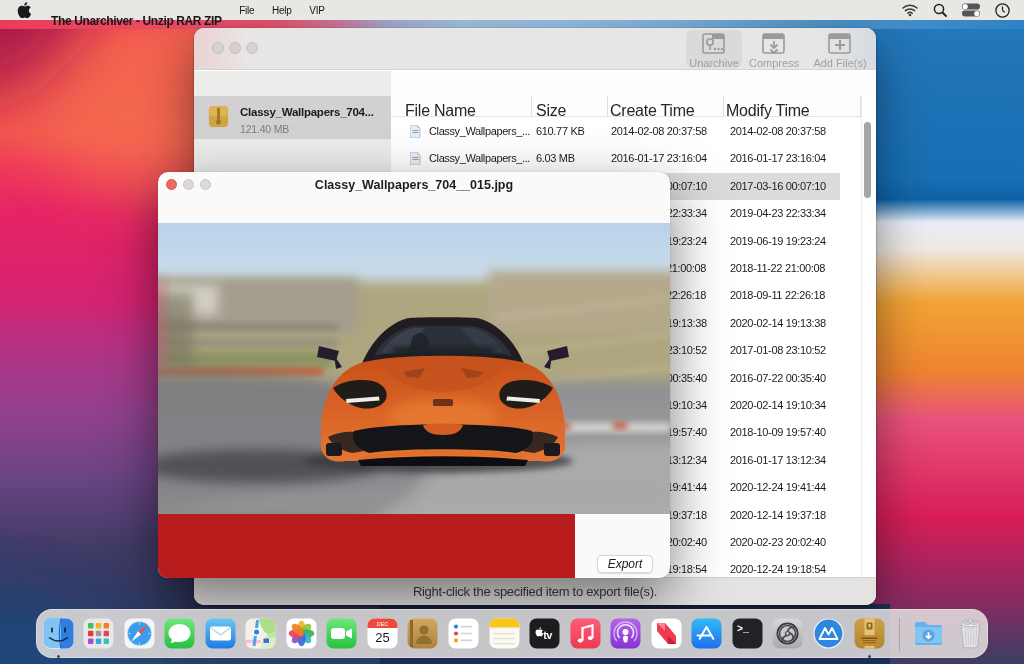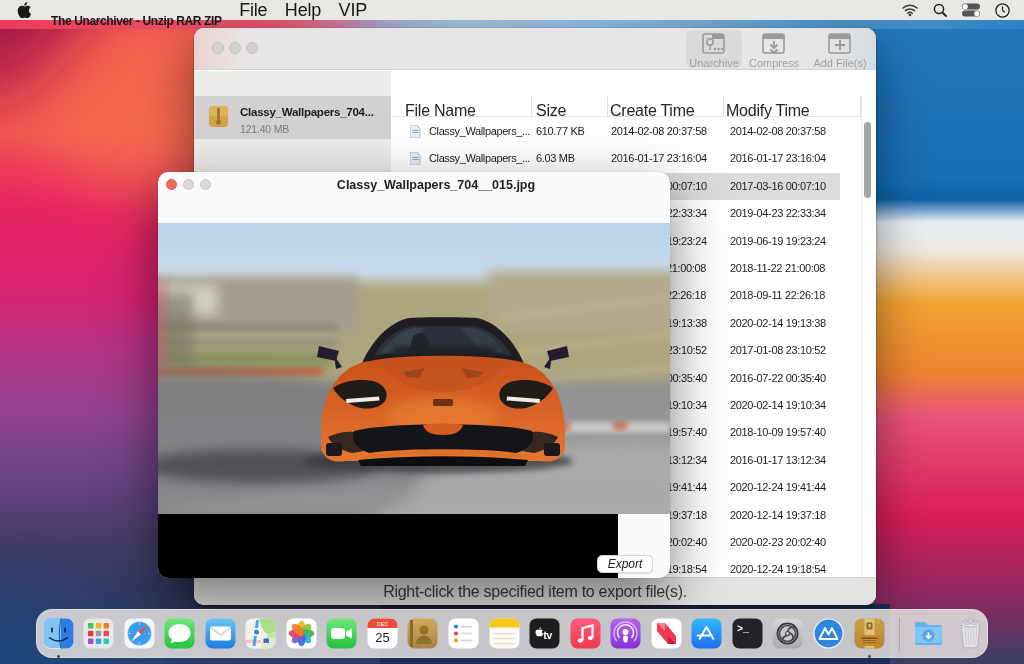--- a/index.html
+++ b/index.html
@@ -3,21 +3,21 @@
 <meta charset="utf-8">
 <style>
 * { margin:0; padding:0; box-sizing:border-box; }
 html,body { width:1024px; height:664px; overflow:hidden; font-family:"Liberation Sans", sans-serif; }
 #screen { position:relative; width:1024px; height:664px; overflow:hidden; background:#20304f; }
 #wall { position:absolute; left:0; top:0; }
 
 #menubar { position:absolute; left:0; top:0; width:1024px; height:20px; background:#e9e7e4; display:flex; align-items:center; font-size:13px; color:#161616; z-index:50; }
 #menubar .apple { margin-left:18px; font-size:13px; }
 #menubar .appname { font-weight:bold; margin-left:20px; font-size:12px; letter-spacing:-0.38px;margin-top:21px; }
-#menubar .mi { margin-left:17.5px; font-size:18px; letter-spacing:-0.2px; }
+#menubar .mi { margin-left:17.5px; font-size:10px; letter-spacing:-0.2px; }
 #mbright { position:absolute; right:0; top:0; height:20px; display:flex; align-items:center; }
 #mbright svg { margin-right:14px; }
 
 #mainwin { position:absolute; left:194px; top:28px; width:682px; height:577px; border-radius:10px; background:#ffffff; box-shadow:0 18px 50px rgba(0,0,0,0.45), 0 1px 2px rgba(15,15,35,0.5), 0 0 1px rgba(0,0,0,0.35); z-index:10; overflow:hidden; }
 #toolbar { position:absolute; left:0; top:0; width:682px; height:42px; background:linear-gradient(90deg, rgba(236,140,150,0.22) 0px, rgba(232,230,229,0) 55px, rgba(232,230,229,0) 620px, rgba(130,175,215,0.18) 682px), #e8e6e5; border-bottom:1px solid #d4d2d1; }
 .tl { position:absolute; top:14px; width:12px; height:12px; border-radius:50%; }
 #mainwin .tl { background:#d4d2d1; border:0.5px solid #c2c0bf; top:14px; }
 #mw-title { position:absolute; left:77px; top:12px; font-size:13px; font-weight:bold; color:#aaa8a7; }
 .tbtn { position:absolute; top:2px; width:56px; height:38px; text-align:center; color:#a2a09f; font-size:11px; }
 .tbtn .lbl { position:absolute; width:80px; left:-12px; top:27px; }
@@ -38,28 +38,28 @@
 .cline { position:absolute; top:25px; width:1px; height:21px; background:#e0e0e0; }
 #rows { position:absolute; left:0; top:47px; width:485px; height:459px; font-size:11px; letter-spacing:-0.33px; color:#1c1c1c; }
 .row { position:absolute; left:0; width:449px; height:27.4px; }
 .row.hl { background:#dcdbda; }
 .row .fn { position:absolute; left:38px; top:7px; font-size:11px; letter-spacing:-0.38px; }
 .row .fi { position:absolute; left:19px; top:7px; width:11px; height:13px; }
 .row .sz { position:absolute; left:145px; top:7px; }
 .row .ct { position:absolute; left:220px; top:7px; }
 .row .mt { position:absolute; left:339px; top:7px; }
 #vscroll { position:absolute; right:5px; top:94px; width:7px; height:76px; background:#9b9b9b; border-radius:4px; opacity:0.9; }
-#statusbar { position:absolute; left:0; bottom:0; width:682px; height:28px; background:#e5e3e2; border-top:1px solid #d2d0cf; text-align:center; font-size:16px; letter-spacing:-0.28px; color:#3c3c3c; line-height:27px; }
+#statusbar { position:absolute; left:0; bottom:0; width:682px; height:28px; background:#e5e3e2; border-top:1px solid #d2d0cf; text-align:center; font-size:13px; letter-spacing:-0.28px; color:#3c3c3c; line-height:27px; }
 
 #prevwin { position:absolute; left:158px; top:172px; width:512px; height:406px; border-radius:10px; background:#fbfafa; box-shadow:0 20px 55px rgba(0,0,0,0.5), 0 0 1px rgba(0,0,0,0.35); z-index:20; overflow:hidden; }
-#pv-title { position:absolute; left:0; top:0; width:512px; height:24px;padding-left:22px; }
+#pv-title { position:absolute; left:0; top:0; width:512px; height:24px; }
 #pv-title .name { position:absolute; width:512px; text-align:center; top:6px; font-size:12.5px; font-weight:bold; color:#1e1e20; }
 #pv-title .tl { top:7px; width:11px; height:11px; }
 #pv-img { position:absolute; left:0; top:51px; width:512px; height:291px; }
-#pv-bottom { position:absolute; left:0; top:342px; width:460px; height:64px; background:#000000;font-style:italic; }
+#pv-bottom { position:absolute; left:0; top:342px; width:417px; height:64px; background:#b91c1c;font-style:italic; }
 #exportbtn { position:absolute; left:439px; top:41px; width:56px; height:18px; background:#ffffff; border:0.5px solid #d8d7d6; border-radius:5px; box-shadow:0 0.5px 1.5px rgba(0,0,0,0.12); font-size:12px; color:#1c1c1e; text-align:center; line-height:17px; }
 
 #dock { position:absolute; left:36px; top:609px; width:952px; height:49px; background:rgba(229,226,225,0.85); border:0.5px solid rgba(255,255,255,0.35); border-radius:16px; z-index:60; }
 .di { position:absolute; top:8px; width:31px; height:31px; }
 .dot { position:absolute; top:45px; width:3px; height:3px; border-radius:50%; background:#4a4a4a; }
 #dsep { position:absolute; left:862px; top:8px; width:1px; height:33px; background:rgba(80,80,80,0.28); }
 </style>
 </head>
 <body>
 <div id="screen">

